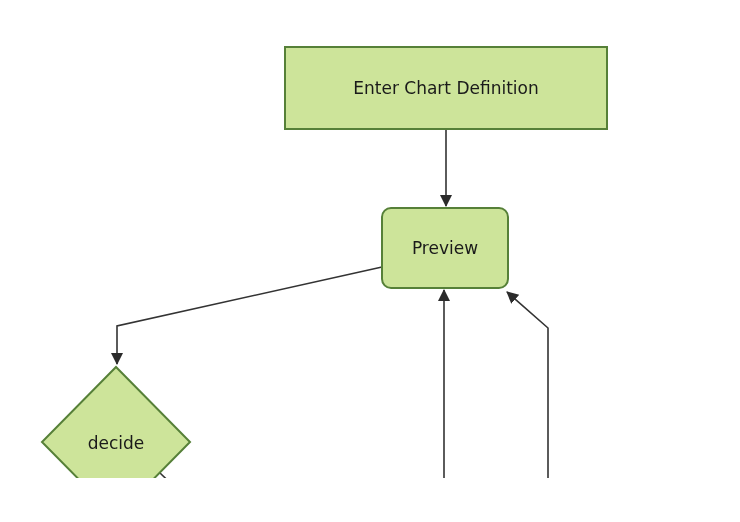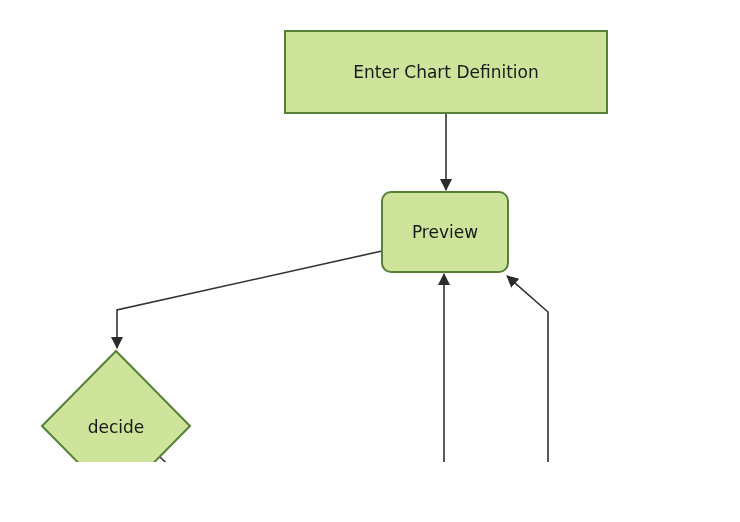--- a/index.html
+++ b/index.html
@@ -7,20 +7,21 @@
     padding: 0;
     background: #ffffff;
   }
   .canvas {
     position: relative;
     width: 740px;
     height: 462px;
     background: #ffffff;
     overflow: hidden;
     font-family: "DejaVu Sans", "Liberation Sans", sans-serif;
+    margin-top: 16px;
   }
   svg {
     display: block;
   }
   .node-label {
     font-family: "DejaVu Sans", "Liberation Sans", sans-serif;
     font-size: 17px;
   }
 </style>
 </head>

